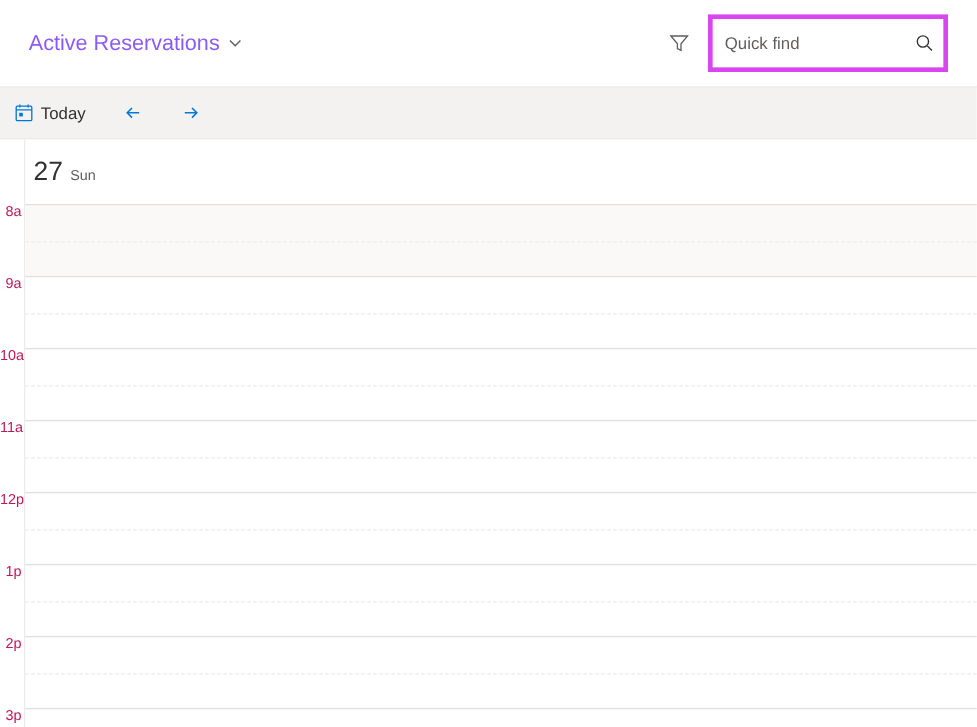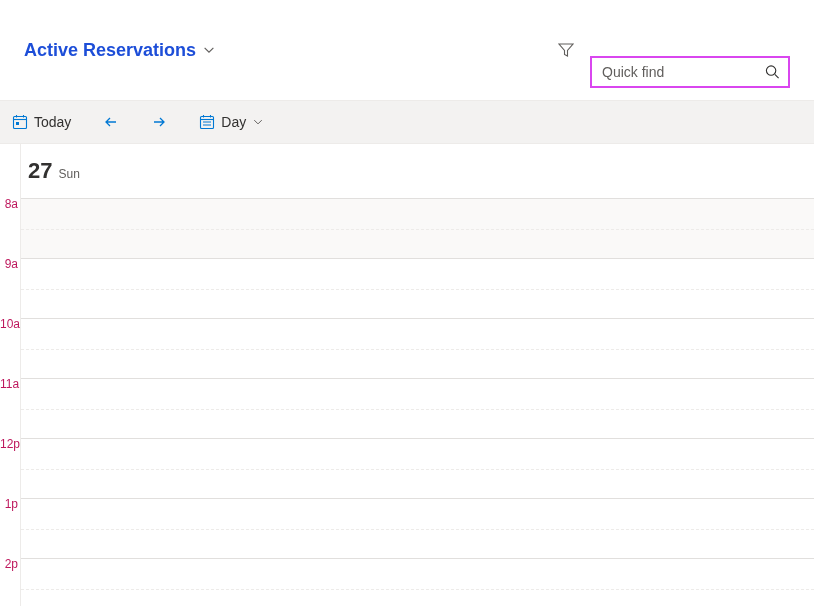--- a/index.html
+++ b/index.html
@@ -24,43 +24,42 @@
       background: #fff;
     }
     .title-wrap {
       display: flex;
       align-items: center;
       gap: 6px;
       cursor: pointer;
     }
     .title {
       font-size: 18px;
-      font-weight: 700;
-      color: #1d4ed8;
+      font-weight: 400;
+      color: #8b5cf6;
     }
     .header-right {
       display: flex;
       align-items: center;
       gap: 14px;
     }
     .icon-btn {
       width: 20px;
       height: 20px;
       display: flex;
       align-items: center;
       justify-content: center;
       cursor: pointer;
       color: #605e5c;
     }
     .search-box {
       position: relative;
       width: 200px;
-      height: 32px;
-      border: 2px solid #d946ef;
-      margin-top: 44px;
+      height: 48px;
+      border: 4px solid #d946ef;
     }
     .search-box input {
       width: 100%;
       height: 100%;
       border: none;
       outline: none;
       padding: 0 32px 0 10px;
       font-size: 14px;
       color: #323130;
     }
@@ -130,21 +129,21 @@
     .day-header {
       position: absolute;
       left: 28px;
       top: 14px;
       display: flex;
       align-items: baseline;
       gap: 6px;
     }
     .day-num {
       font-size: 22px;
-      font-weight: 700;
+      font-weight: 400;
       color: #323130;
     }
     .day-abbr {
       font-size: 12px;
       color: #605e5c;
     }
     .time-gutter {
       width: 20px;
       padding-top: 60px;
       flex-shrink: 0;
@@ -237,38 +236,20 @@
         </svg>
     </span>
   </div>
   <div class="toolbar-arrow">
     <span>
       <svg width="16" height="16" viewBox="0 0 16 16">
           <path d="M3 8h10M9 4l4 4-4 4" fill="none" stroke="#0078d4" stroke-width="1.3"></path>
         </svg>
     </span>
   </div>
-  <div class="toolbar-btn">
-    <span class="tb-icon">
-      <svg width="16" height="16" viewBox="0 0 16 16">
-          <rect x="1.5" y="2.5" width="13" height="12" rx="1" fill="none" stroke="#0078d4" stroke-width="1.1"></rect>
-          <line x1="1.5" y1="5.5" x2="14.5" y2="5.5" stroke="#0078d4" stroke-width="1.1"></line>
-          <line x1="4.5" y1="1" x2="4.5" y2="3.5" stroke="#0078d4" stroke-width="1.1"></line>
-          <line x1="11.5" y1="1" x2="11.5" y2="3.5" stroke="#0078d4" stroke-width="1.1"></line>
-          <line x1="4" y1="8" x2="12" y2="8" stroke="#0078d4" stroke-width="1"></line>
-          <line x1="4" y1="11" x2="12" y2="11" stroke="#0078d4" stroke-width="1"></line>
-        </svg>
-    </span>
-    <span>Day</span>
-    <span class="chev-small">
-      <svg width="12" height="12" viewBox="0 0 16 16">
-          <path d="M3 5.5l5 5 5-5" fill="none" stroke="#605e5c" stroke-width="1.3"></path>
-        </svg>
-    </span>
-  </div>
 </div>
 
 <div class="calendar-area">
   <div class="day-header">
     <span class="day-num">27</span>
     <span class="day-abbr">Sun</span>
   </div>
   <div class="time-gutter">
     <div class="time-label">8a</div>
     <div class="time-label">9a</div>

